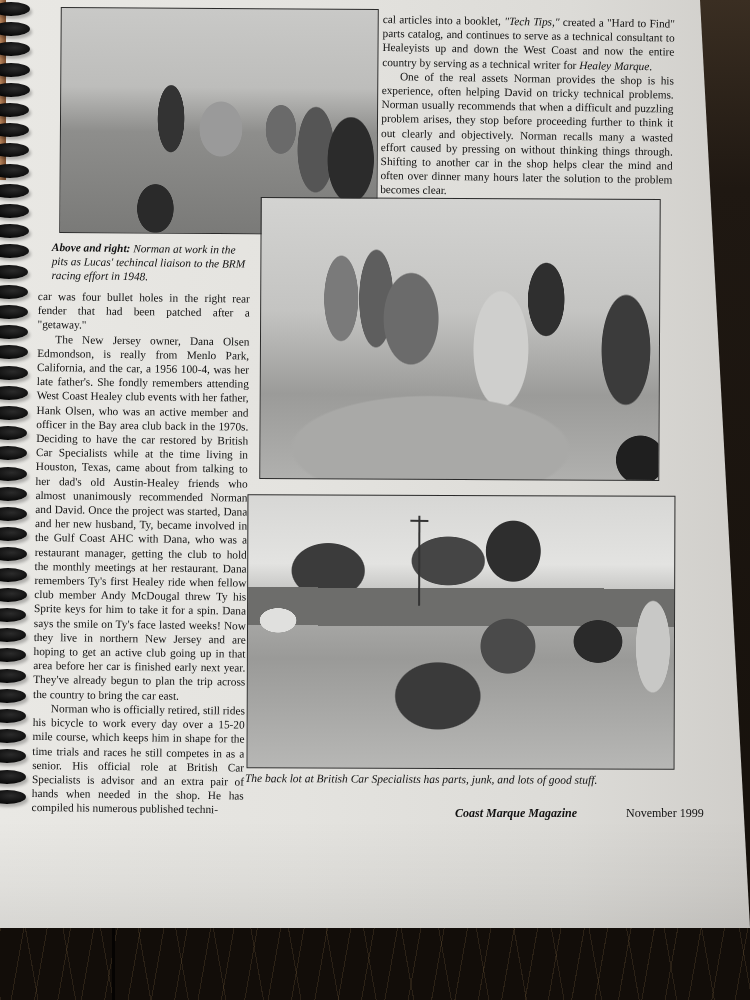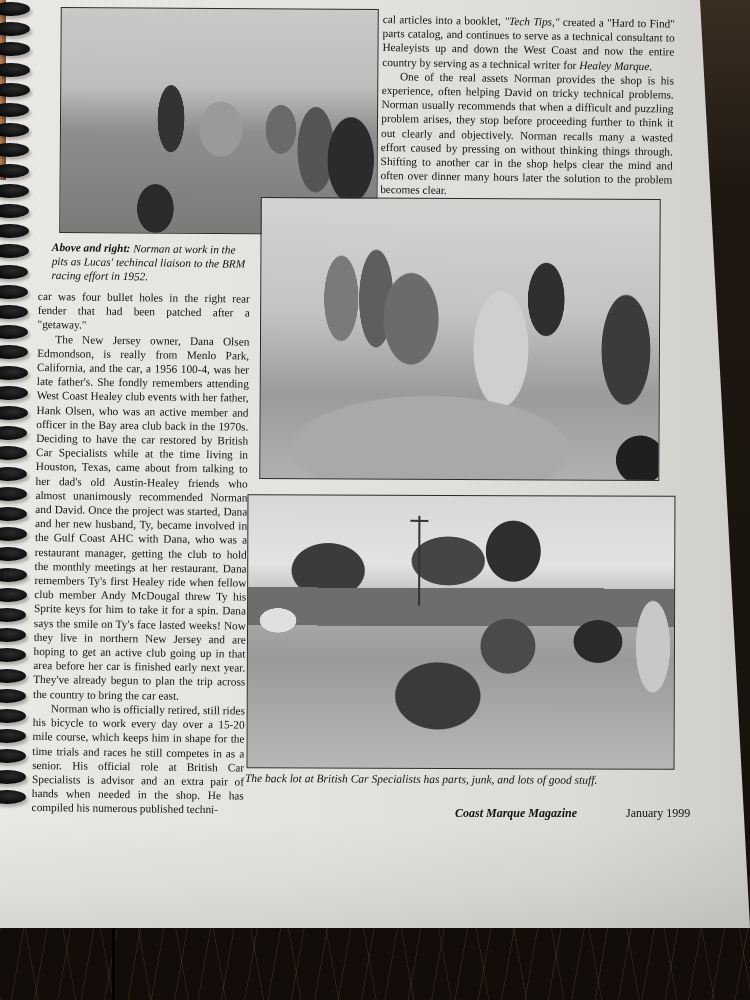--- a/index.html
+++ b/index.html
@@ -162,30 +162,30 @@
 
   <div class="photo photo1"></div>
 
   <div class="text body-text right-col">
     <p class="noindent"><span>cal articles into a booklet, </span><i>"Tech Tips,"</i><span> created a "Hard to Find" parts catalog, and continues to serve as a technical consultant to Healeyists up and down the West Coast and now the entire country by serving as a technical writer for </span><i>Healey Marque</i><span>.</span></p>
     <p>One of the real assets Norman provides the shop is his experience, often helping David on tricky technical problems. Norman usually recommends that when a difficult and puzzling problem arises, they stop before proceeding further to think it out clearly and objectively. Norman recalls many a wasted effort caused by pressing on without thinking things through. Shifting to another car in the shop helps clear the mind and often over dinner many hours later the solution to the problem becomes clear.</p>
   </div>
 
   <div class="photo photo2"></div>
 
-  <div class="text caption-top"><b>Above and right:</b><span> Norman at work in the pits as Lucas' techincal liaison to the BRM racing effort in 1952.</span></div>
+  <div class="text caption-top"><b>Above and right:</b><span> Norman at work in the pits as Lucas' techincal liaison to the BRM racing effort in 1948.</span></div>
 
   <div class="text body-text left-col">
     <p class="noindent">car was four bullet holes in the right rear fender that had been patched after a "getaway."</p>
     <p>The New Jersey owner, Dana Olsen Edmondson, is really from Menlo Park, California, and the car, a 1956 100-4, was her late father's. She fondly remembers attending West Coast Healey club events with her father, Hank Olsen, who was an active member and officer in the Bay area club back in the 1970s. Deciding to have the car restored by British Car Specialists while at the time living in Houston, Texas, came about from talking to her dad's old Austin-Healey friends who almost unanimously recommended Norman and David. Once the project was started, Dana and her new husband, Ty, became involved in the Gulf Coast AHC with Dana, who was a restaurant manager, getting the club to hold the monthly meetings at her restaurant. Dana remembers Ty's first Healey ride when fellow club member Andy McDougal threw Ty his Sprite keys for him to take it for a spin. Dana says the smile on Ty's face lasted weeks! Now they live in northern New Jersey and are hoping to get an active club going up in that area before her car is finished early next year. They've already begun to plan the trip across the country to bring the car east.</p>
     <p>Norman who is officially retired, still rides his bicycle to work every day over a 15-20 mile course, which keeps him in shape for the time trials and races he still competes in as a senior. His official role at British Car Specialists is advisor and an extra pair of hands when needed in the shop. He has compiled his numerous published techni-</p>
   </div>
 
   <div class="photo photo3">
     <div class="pole"></div>
     <div class="pole-bar"></div>
   </div>
 
   <div class="text caption-bottom">The back lot at British Car Specialists has parts, junk, and lots of good stuff.</div>
 
   <div class="footer footer-mag">Coast Marque Magazine</div>
-  <div class="footer footer-date">January 1999</div>
+  <div class="footer footer-date">November 1999</div>
 </div>
 
 </body></html>

